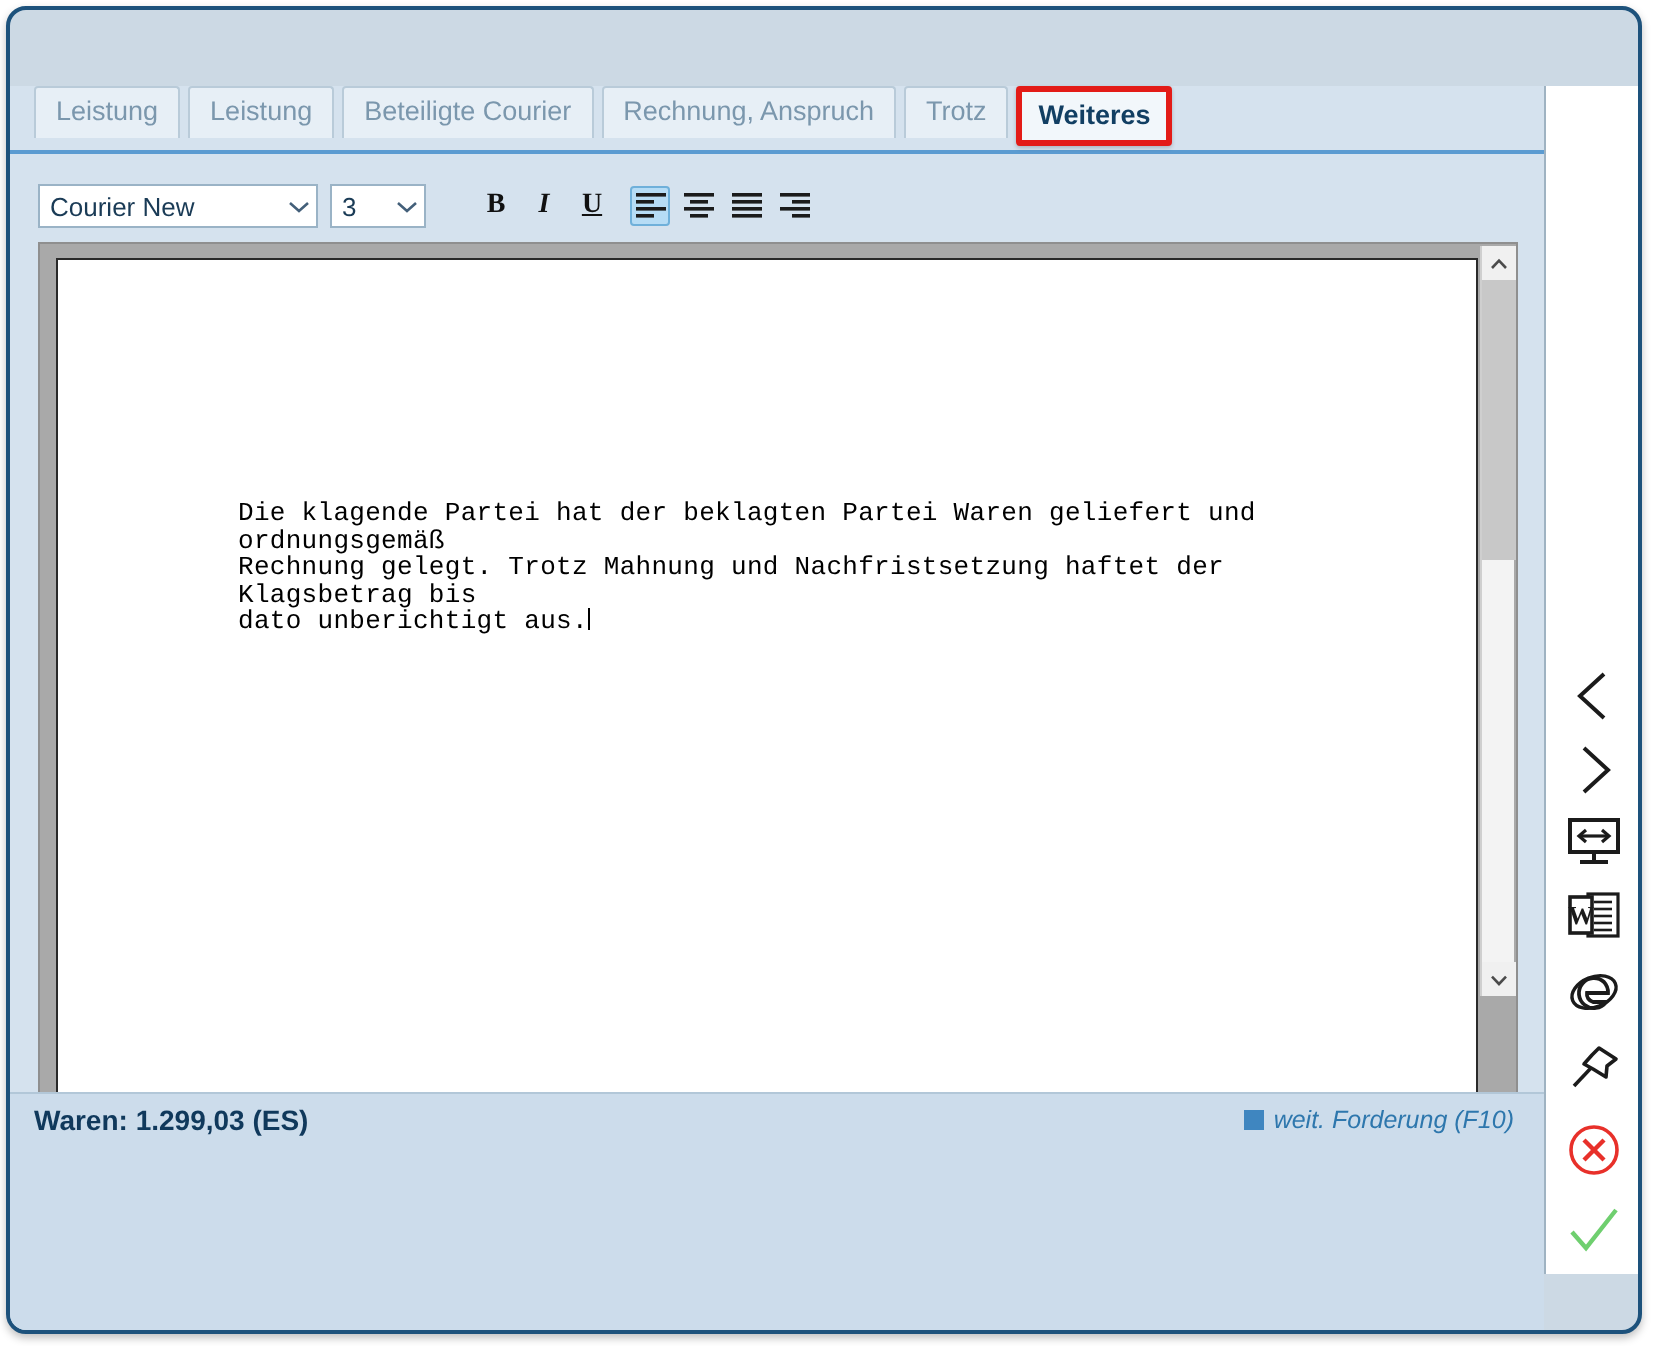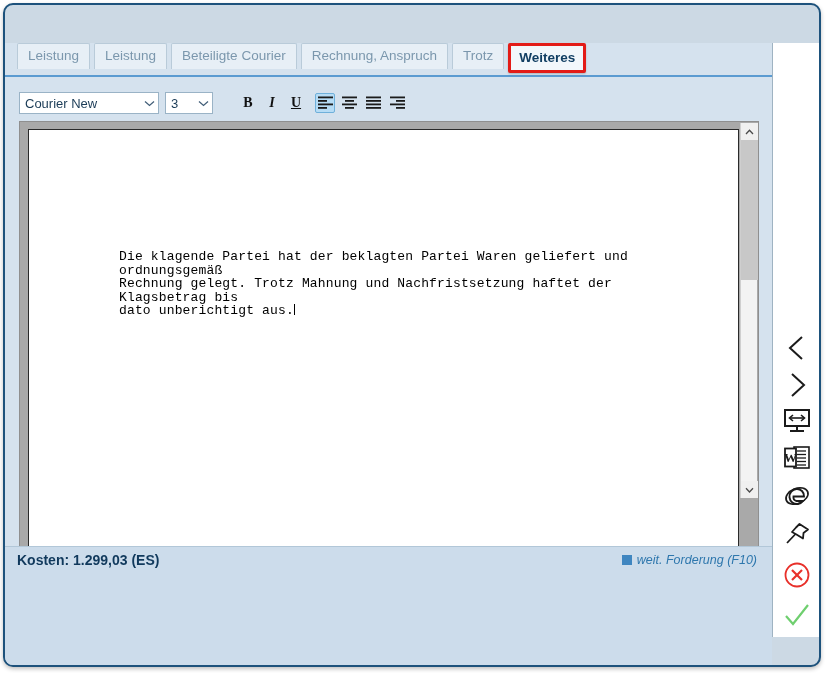--- a/index.html
+++ b/index.html
@@ -469,21 +469,21 @@
             <span>mportieren</span>
         </div>
         <div class="navybtn" id="btn-export">
           <span class="acc">E</span>
             <span>xportieren</span>
         </div>
       </div>
     </div>
 
     <div class="statusbar">
-      <div class="kosten">Kosten: 1.299,03 (ES)</div>
+      <div class="kosten">Waren: 1.299,03 (ES)</div>
       <div class="weitleistung">
         <span class="bluesq"></span>
         <span>weit. Forderung (F10)</span>
       </div>
     </div>
 
     <div class="bottomfill"></div>
 
     <div class="sidepanel">
 

